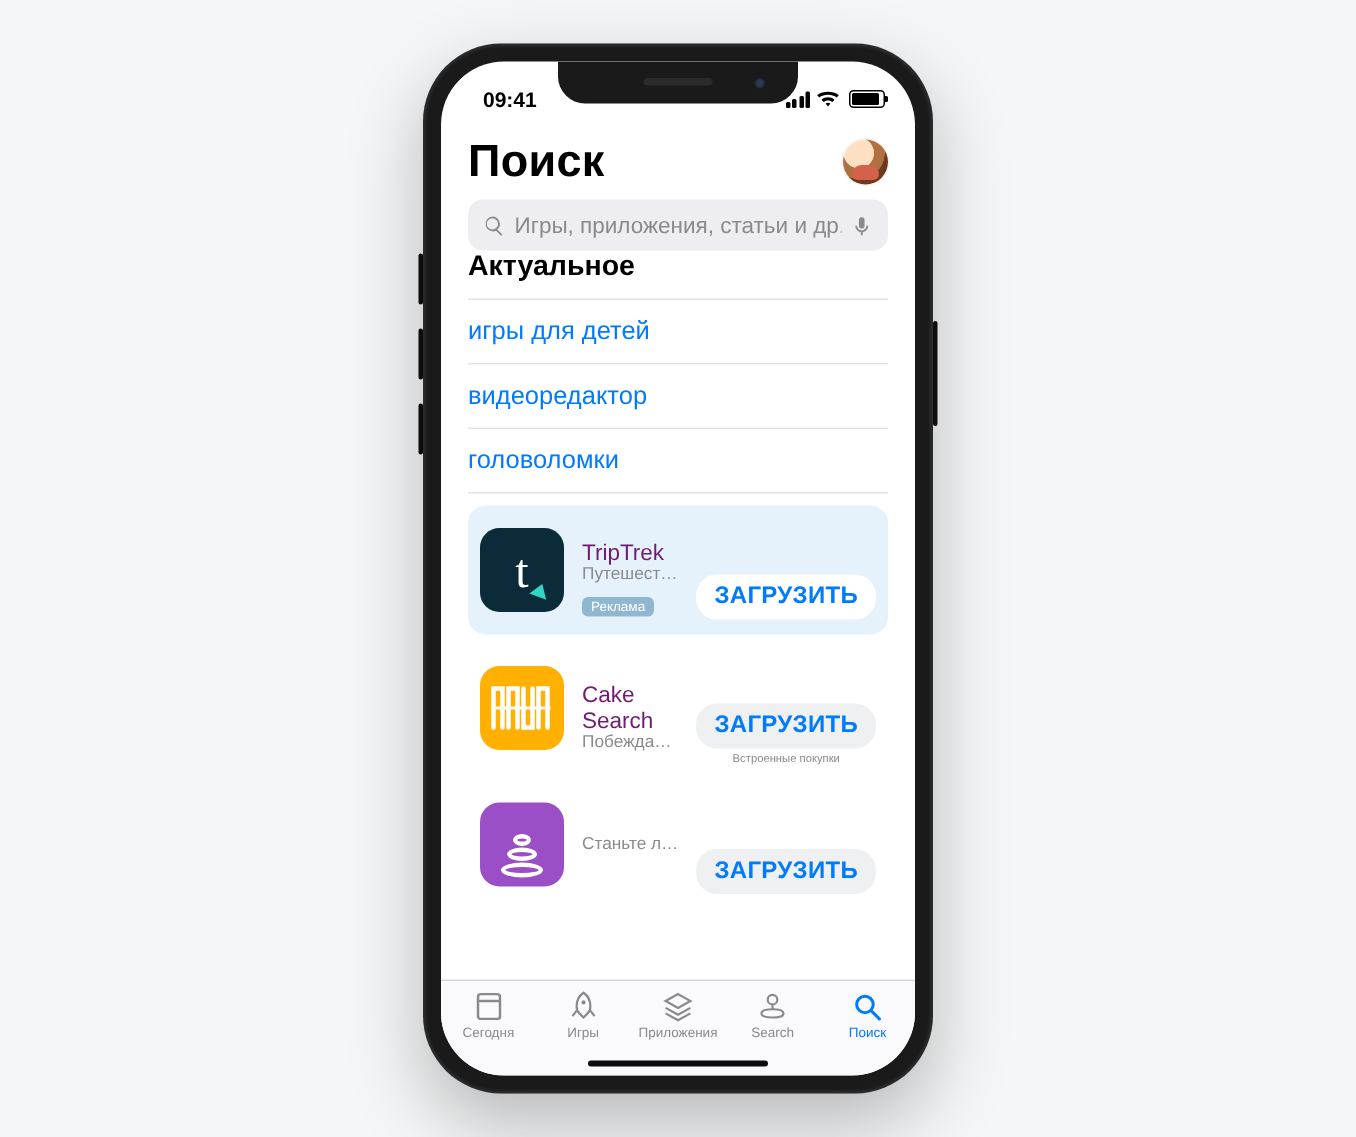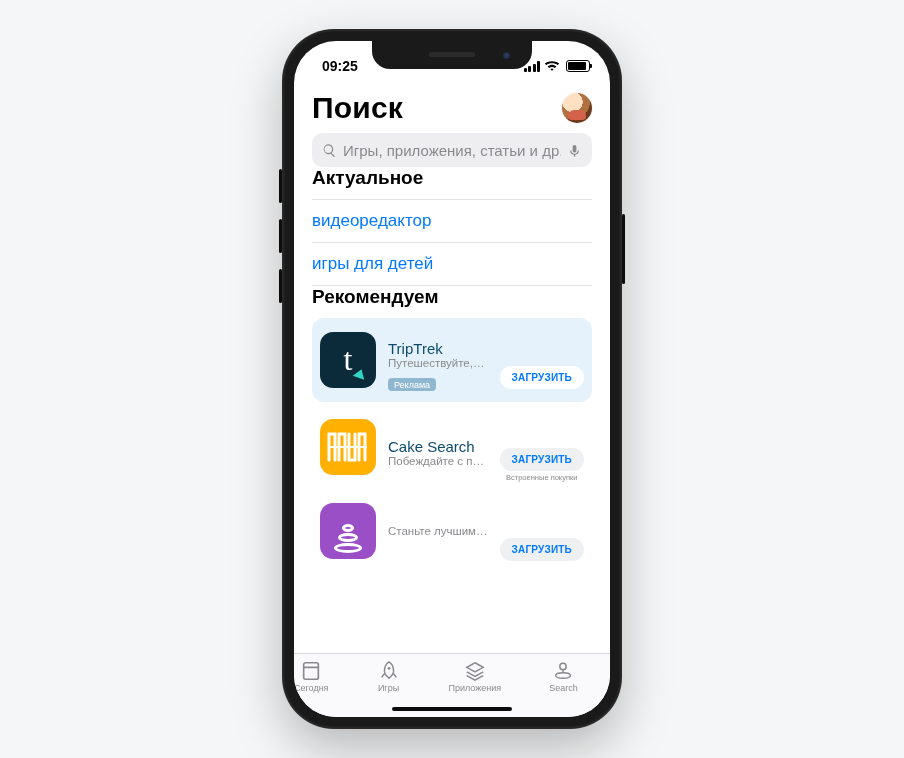--- a/index.html
+++ b/index.html
@@ -91,57 +91,56 @@
   .icon-triptrek .send{position:absolute; right:10px; bottom:10px; width:0;height:0;border-left:6px solid transparent;border-right:6px solid transparent;border-bottom:9px solid #2fd6c4; transform:rotate(20deg);}
   .icon-word{ background:#ffb000; display:flex; align-items:center; justify-content:center;}
   .icon-word svg{width:42px;height:30px;}
   .icon-cake{ background:#9b4fc7; display:flex;align-items:flex-end;justify-content:center; padding-bottom:6px;}
   .icon-cake .stack{display:flex;flex-direction:column;align-items:center;gap:1px;}
   .icon-cake .r1{width:12px;height:8px;border:3px solid #fff;border-radius:50%;}
   .icon-cake .r2{width:20px;height:9px;border:3px solid #fff;border-radius:50%;}
   .icon-cake .r3{width:28px;height:10px;border:3px solid #fff;border-radius:50%;}
 
   .app-meta{ flex:1; min-width:0;}
-  .app-name{ font-size:15px; font-weight:500; color:#0c4a6e;margin-top:12px;}
+  .app-name{ font-size:15px; font-weight:500; color:#701a75;margin-top:12px;}
   .app-sub{ font-size:11.5px; color:#8a8a8e; white-space:nowrap; overflow:hidden; text-overflow:ellipsis; max-width:130px;}
   .ad-badge{ display:inline-block; background:#8fb7cf; color:#fff; font-size:9px; padding:1.5px 6px; border-radius:4px; margin-top:9px; font-weight:500;}
   .btn-col{ display:flex; flex-direction:column; align-items:center; gap:2px;}
   .get-btn{
-    background:#eef0f2; color:#007aff; font-weight:700; font-size:10px;
+    background:#eef0f2; color:#007aff; font-weight:700; font-size:16px;
     border:none; border-radius:14px; padding:6px 12px; letter-spacing:0.2px; cursor:pointer;margin-top:36px;
   }
   .app-row.highlight .get-btn{ background:#fff;}
   .iap{ font-size:7.5px; color:#8a8a8e;}
 
   .tab-bar{
     height:64px; border-top:0.5px solid #d7d7db; background:#fafafc;
     display:flex; justify-content:space-around; align-items:flex-start; padding-top:6px;
     position:relative;
-    gap:48px;
   }
   .tab{ display:flex; flex-direction:column; align-items:center; gap:1px; color:#8a8a8e; width:60px; cursor:pointer;}
   .tab.active{ color:#007aff;}
   .tab svg{ width:24px; height:22px;}
   .tab-label{ font-size:9px; font-weight:500;}
   .home-indicator{
     position:absolute; bottom:6px; left:50%; transform:translateX(-50%);
     width:120px; height:4.5px; border-radius:3px; background:#0b0b0b;
   }
 </style>
 </head>
 <body>
 
 <div class="phone">
   <div class="screen">
     <div class="notch">
         <div class="notch-dot"></div>
       </div>
 
     <div class="status-bar">
-      <span>09:25</span>
+      <span>09:41</span>
       <div class="status-right">
         <span class="signal">
             <span></span>
             <span></span>
             <span></span>
             <span></span>
           </span>
         <svg class="wifi-svg" viewBox="0 0 20 14">
             <path d="M10 13.2 8 10.8c1.1-1 2.9-1 4 0L10 13.2zM4.6 7.6C7.6 4.9 12.4 4.9 15.4 7.6l-1.7 1.9c-2-1.8-5.4-1.8-7.4 0L4.6 7.6zM1 3.8C6 .1 14 .1 19 3.8l-1.7 1.9C13.4 2.8 6.6 2.8 2.7 5.7L1 3.8z" fill="#000"></path>
           </svg>
@@ -160,25 +159,25 @@
             <path d="M10 2a8 8 0 015.3 13.9l5.4 5.4-1.4 1.4-5.4-5.4A8 8 0 1110 2zm0 2a6 6 0 100 12 6 6 0 000-12z"></path>
           </svg>
         <input type="text" placeholder="Игры, приложения, статьи и др." style="">
         <svg class="mic-svg" viewBox="0 0 24 24">
             <path d="M12 15a3 3 0 003-3V6a3 3 0 00-6 0v6a3 3 0 003 3zm5-3a5 5 0 01-10 0H5a7 7 0 006 6.9V22h2v-3.1A7 7 0 0019 12h-2z"></path>
           </svg>
       </div>
 
       <h2 class="section-title">Актуальное</h2>
       <ul class="trend-list">
+        <li>игры для детей</li>
         <li>видеоредактор</li>
-        <li>игры для детей</li>
+        <li>головоломки</li>
       </ul>
 
-      <h2 class="section-title">Рекомендуем</h2>
       <div class="reco">
         <div class="app-row highlight">
           <div class="app-icon icon-triptrek">
               <span class="t">t</span>
               <span class="send"></span>
             </div>
           <div class="app-meta">
             <div class="app-name">TripTrek</div>
             <div class="app-sub">Путешествуйте, отслежи...</div>
             <span class="ad-badge">Реклама</span>

